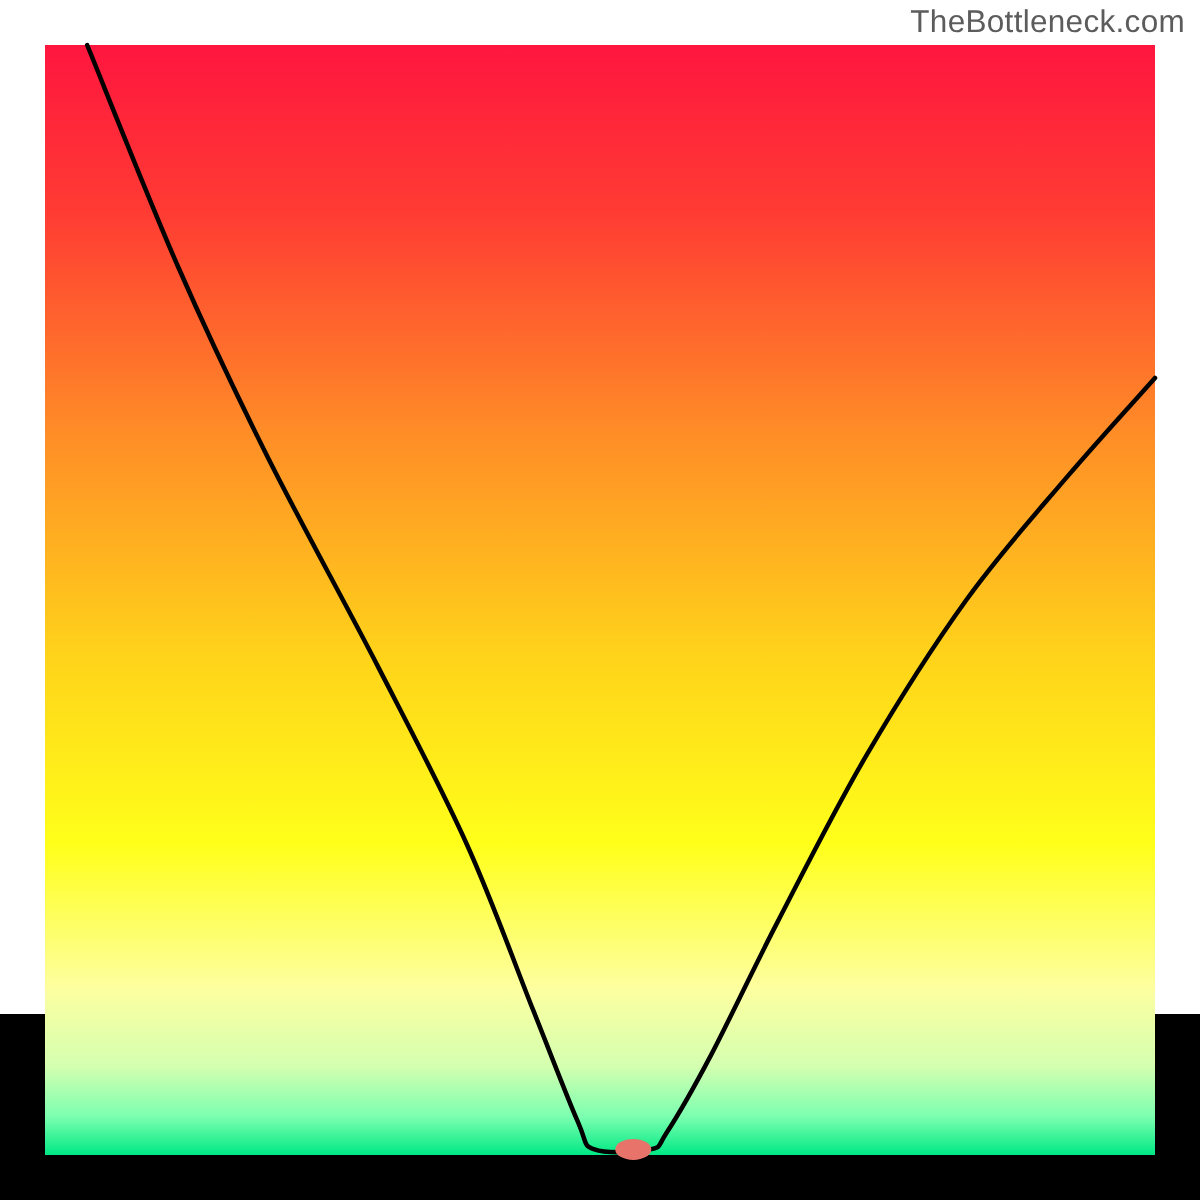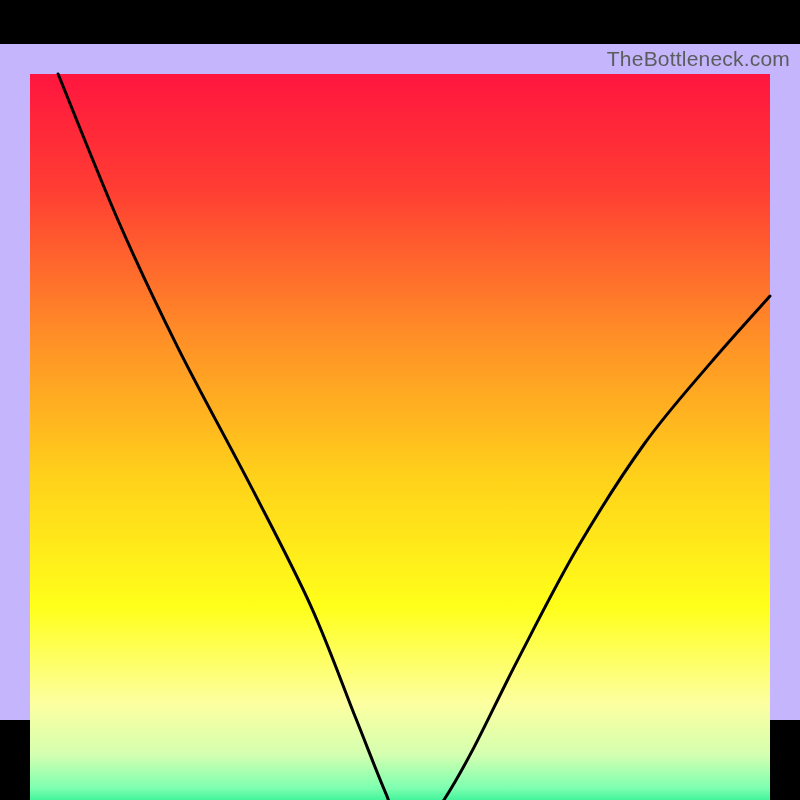--- a/index.html
+++ b/index.html
@@ -8,22 +8,21 @@
     width: 800px;
     height: 800px;
     background: #000;
     font-family: Arial, Helvetica, sans-serif;
     overflow: hidden;
   }
   .frame {
     position: relative;
     width: 800px;
     height: 676px;
-    background: #c4b5fd;
-    margin-top: 44px;
+    background: #ffffff;
   }
   .watermark {
     position: absolute;
     top: 3px;
     right: 10px;
     color: #5c5c5c;
     font-size: 21px;
     font-weight: 500;
     letter-spacing: 0.2px;
     z-index: 5;

